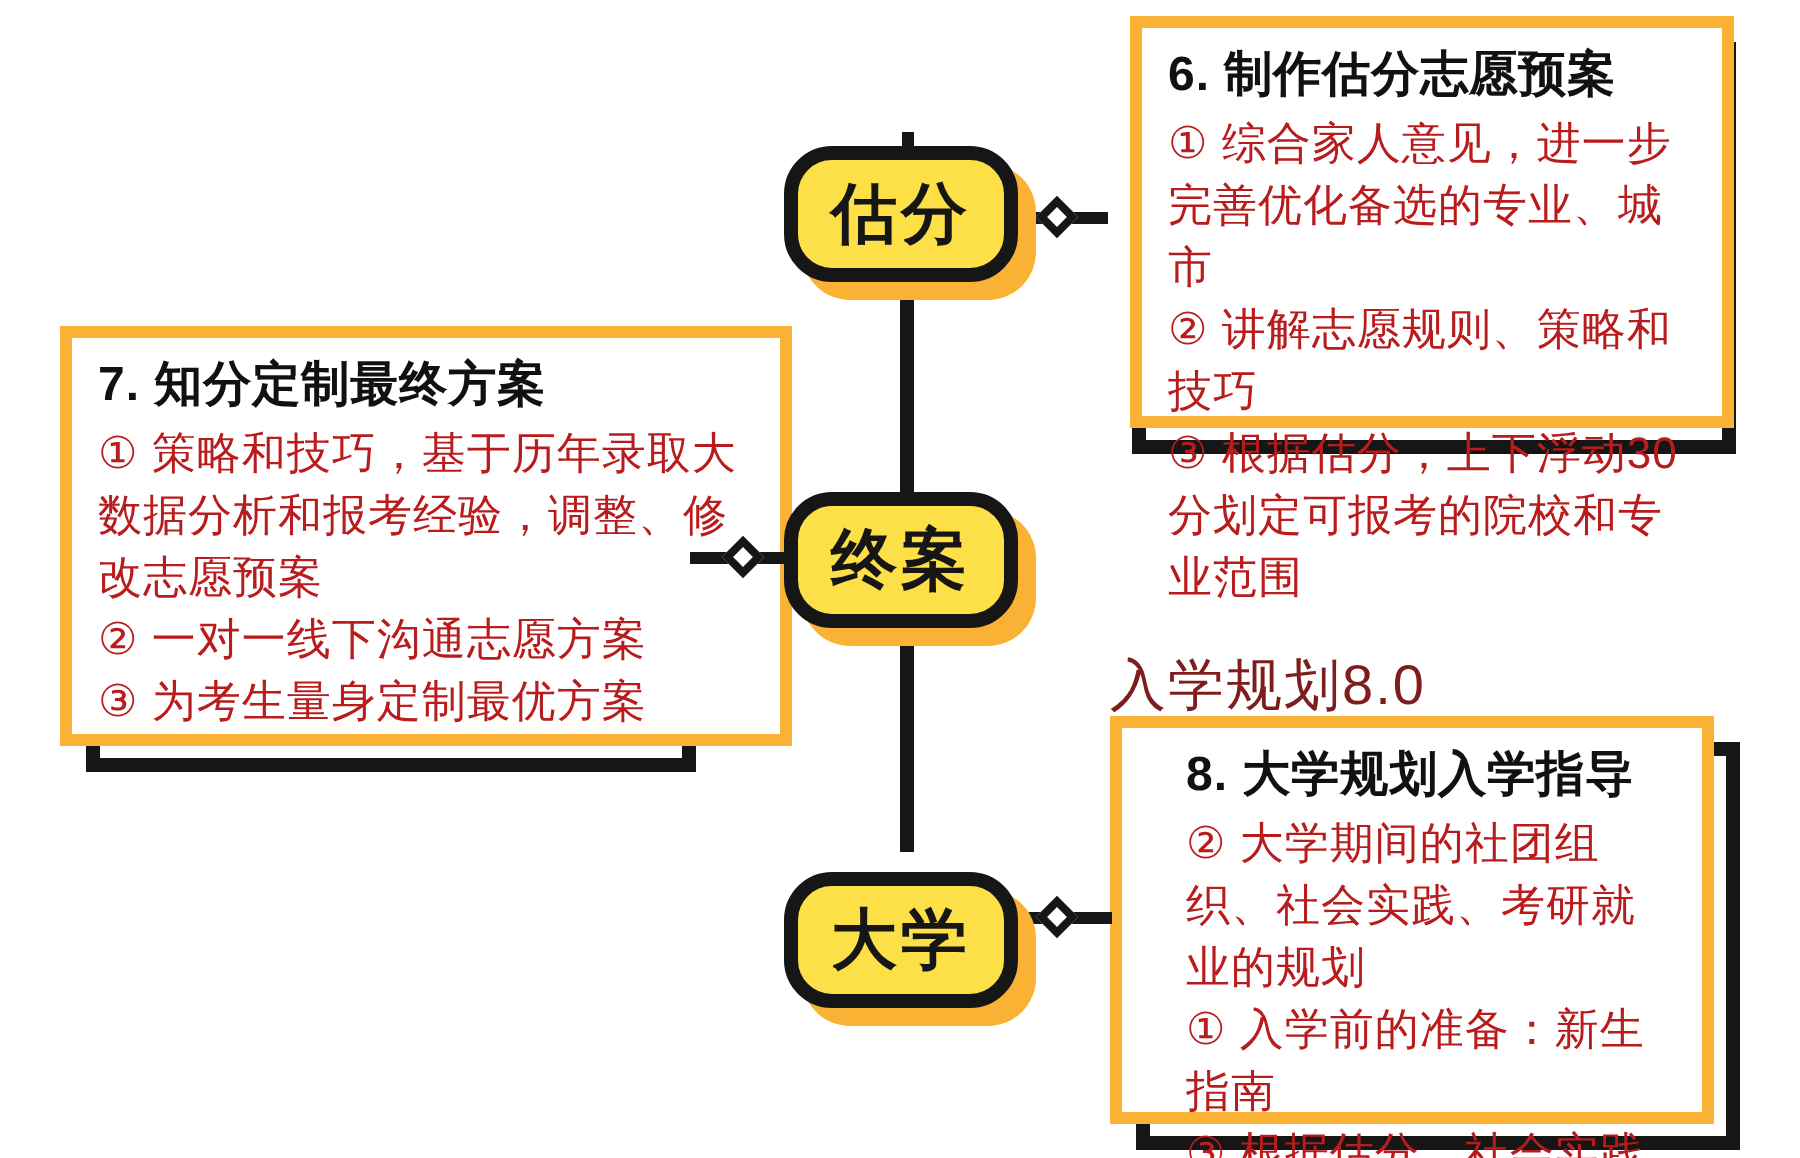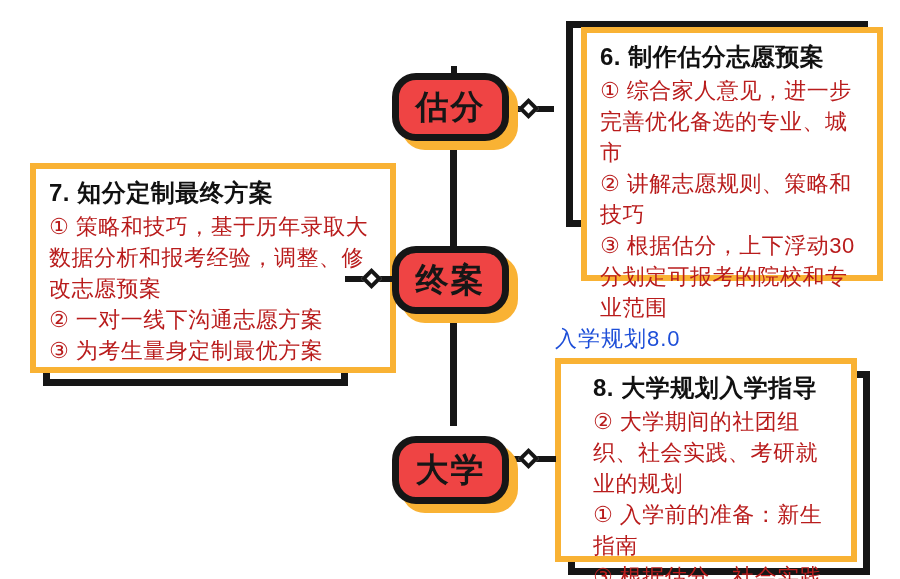--- a/index.html
+++ b/index.html
@@ -44,21 +44,21 @@
     font-size: 22px;
     color: #b91c1c;
     line-height: 31px;
     letter-spacing: 0.5px;
   }
   
   .pill {
     position: absolute;
     width: 103px;
     height: 54px;
-    background: #ef4444;
+    background: #fde047;
     border: 7px solid #161616;
     border-radius: 24px;
     box-shadow: 9px 9px 0 0 #F9B234;
     display: flex;
     align-items: center;
     justify-content: center;
     font-size: 33px;
     font-weight: bold;
     color: #161616;
     letter-spacing: 2px;
@@ -73,31 +73,31 @@
     position: absolute;
     width: 7px;
     height: 7px;
     background: #ffffff;
     border: 4px solid #161616;
     transform: rotate(45deg);
     z-index: 4;
   }
   .watermark {
     position: absolute;
-    font-size: 22px;
-    color: #1d4ed8;
+    font-size: 28px;
+    color: #7f1d1d;
     letter-spacing: 1px;
     z-index: 2;
   }
   
   #frame-6 { left: 566px; top: 21px;  width: 302px; height: 206px; }
   #frame-7 { left: 43px;  top: 176px; width: 305px; height: 210px; }
   #frame-8 { left: 568px; top: 371px; width: 302px; height: 204px; }
 
-  #box-6 { left: 581px; top: 8px;   width: 302px; height: 254px; margin-top: 19px; }
+  #box-6 { left: 565px; top: 8px;   width: 302px; height: 206px; }
   #box-7 { left: 30px;  top: 163px; width: 366px; height: 210px; }
   #box-8 { left: 555px; top: 358px; width: 302px; height: 204px; padding-left: 32px; }
 
   #pill-1 { left: 392px; top: 73px;  }
   #pill-2 { left: 392px; top: 246px; }
   #pill-3 { left: 392px; top: 436px; }
 
   #stub-top { left: 451px; top: 66px;  width: 6px; height: 9px; }
   #vline-1  { left: 450px; top: 139px; width: 7px; height: 109px; }
   #vline-2  { left: 450px; top: 312px; width: 7px; height: 114px; }

